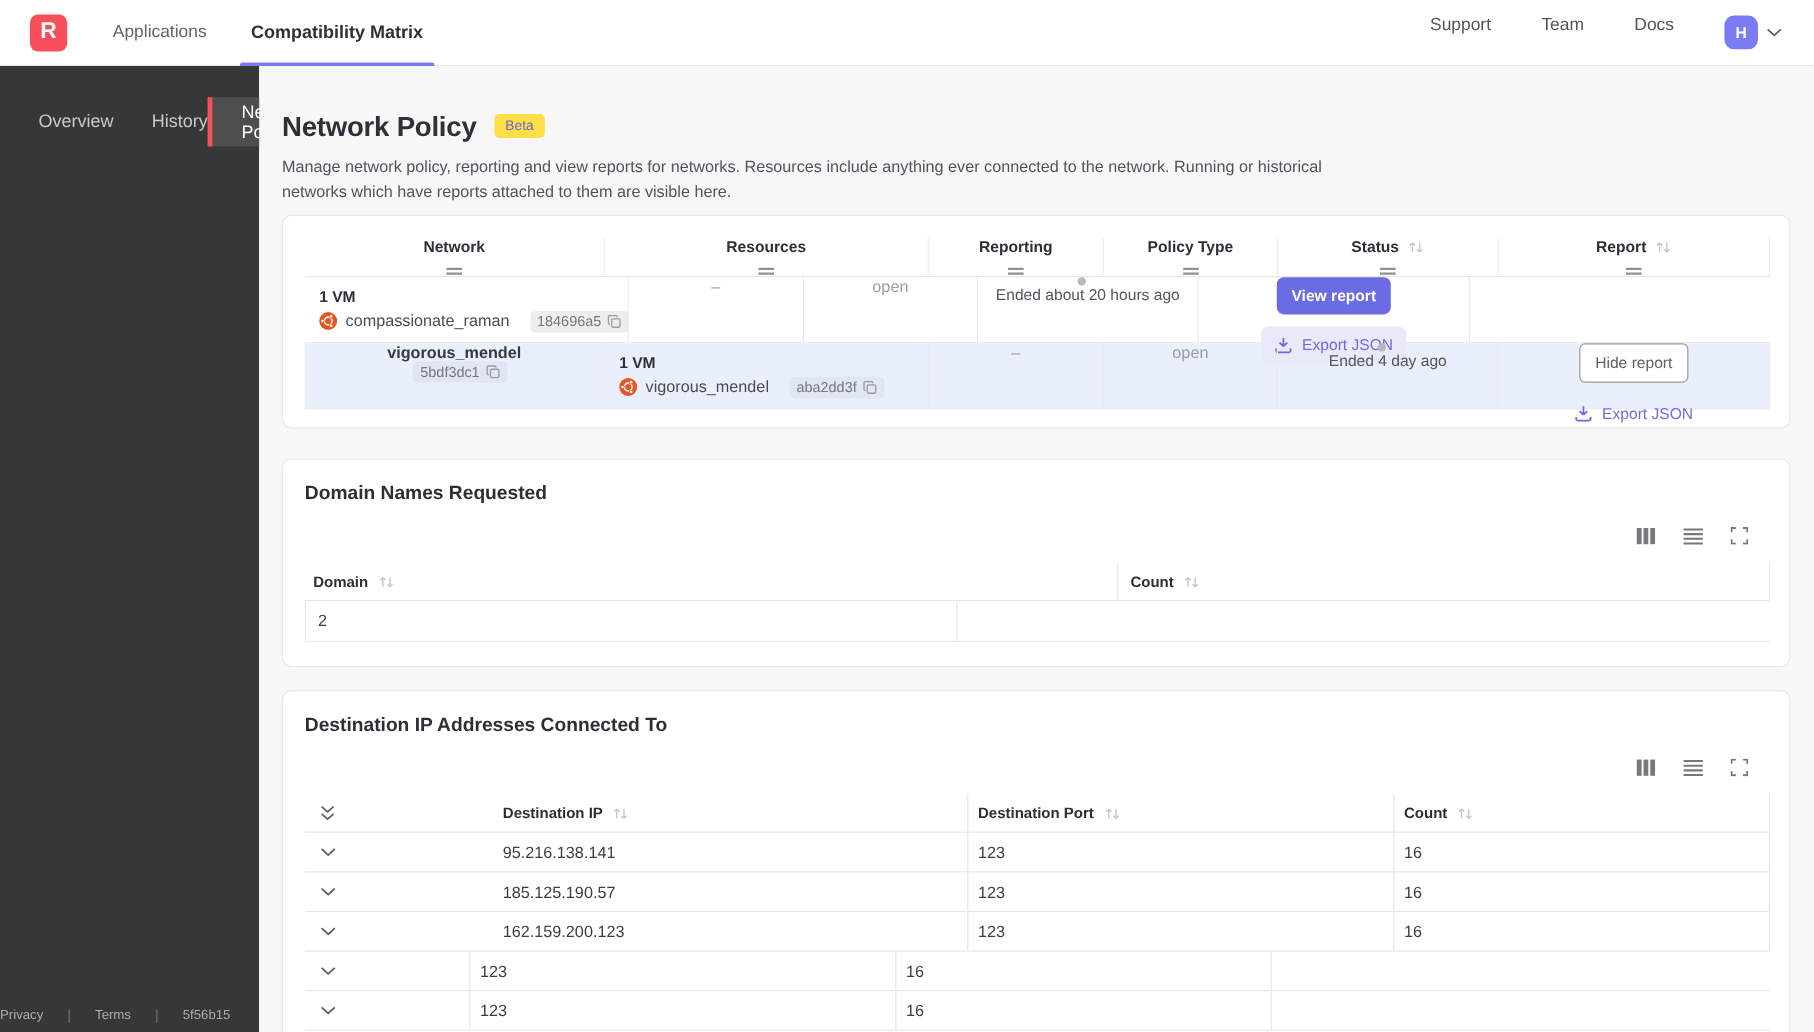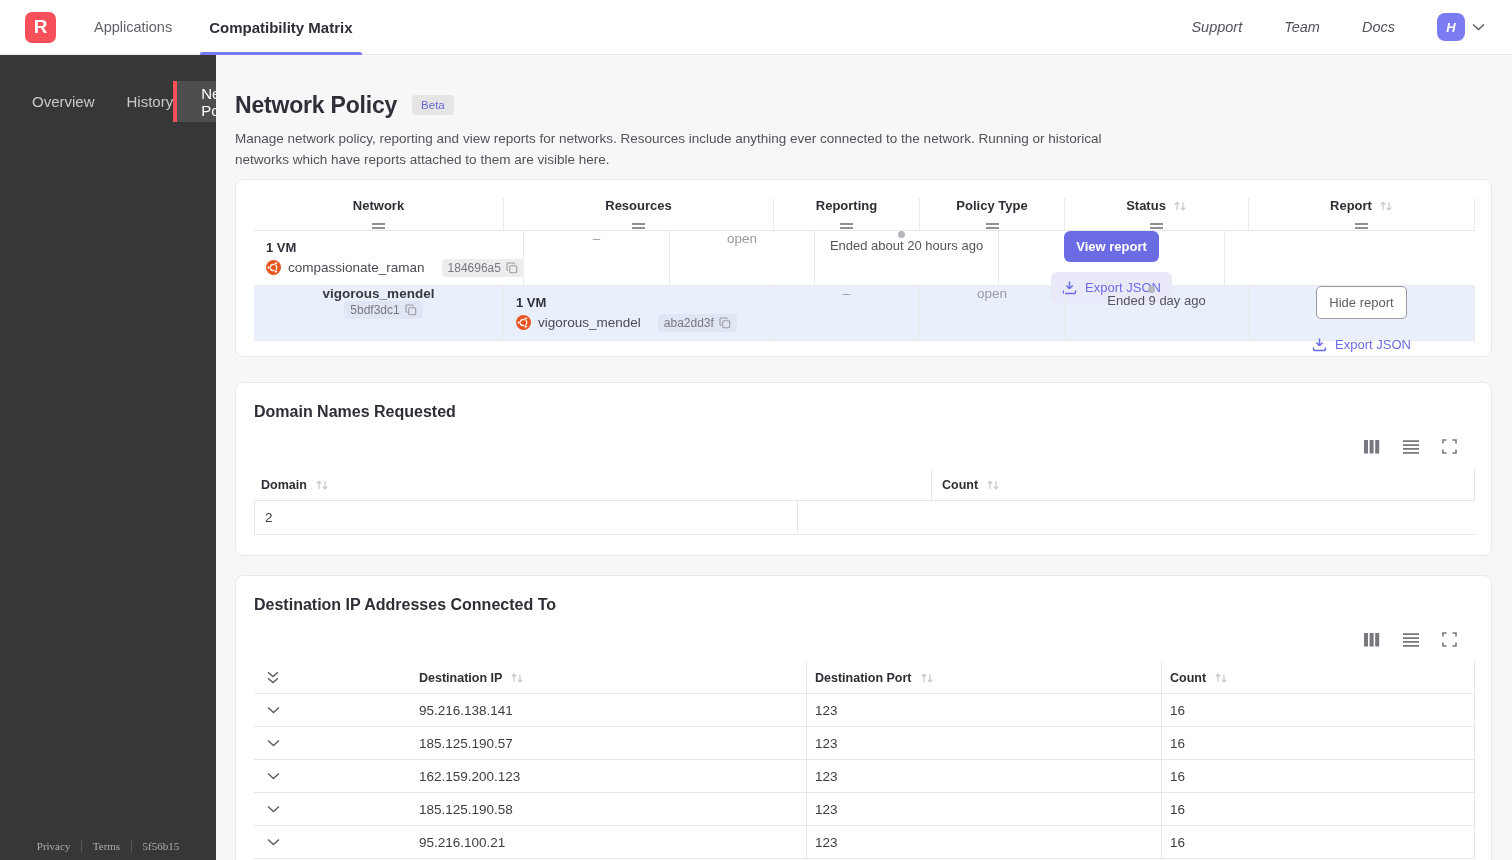--- a/index.html
+++ b/index.html
@@ -10,42 +10,42 @@
   .navbar { position:absolute; top:0; left:0; width:1512px; height:55px; background:#fff;
     border-bottom:1px solid #e9e9ec; display:flex; align-items:center; z-index:20; }
   .logo { width:31px; height:31px; margin-left:25px; background:#f8505b; border-radius:7px;
     color:#fff; font-weight:bold; font-size:19px; display:flex; align-items:center; justify-content:center; }
   .nav-tabs { display:flex; height:100%; margin-left:38px; gap:37px; }
   .nav-tab { display:flex; align-items:center; height:100%; position:relative;
     font-size:14.5px; color:#62626b; cursor:pointer; }
   .nav-tab.active { color:#2f2f38; font-weight:bold; font-size:15px; }
   .nav-tab.active::after { content:""; position:absolute; left:-9px; right:-9px; bottom:-1px;
     height:3px; background:#7b7bf0; border-radius:2px 2px 0 0; }
-  .nav-right { margin-left:auto; display:flex; align-items:center; gap:42px; margin-right:27px;font-style:italic; }
+  .nav-right { margin-left:auto; display:flex; gap:42px; margin-right:27px; }
   .nav-link { font-size:14.5px; color:#52525c; cursor:pointer; }
   .avatar-wrap { display:flex; align-items:center; gap:7px; }
   .avatar { width:28px; height:28px; border-radius:8px; background:#7c7cf2; color:#fff;
     font-size:13px; font-weight:bold; display:flex; align-items:center; justify-content:center; }
 
   
   .sidebar { position:absolute; top:55px; left:0; width:216px; height:805px; background:#373737; }
   .side-nav { padding-top:26px; display:flex; flex-direction:row; }
   .side-item { height:41px; display:flex; align-items:center; padding-left:28px;
     font-size:15px; color:#c9c9c9; cursor:pointer; border-left:4px solid transparent; }
   .side-item.active { background:#4e4e4e; color:#fff; border-left:4px solid #f8515a; padding-left:24px; }
-  .side-footer { position:absolute; bottom:7px; width:100%; display:flex; justify-content:center;
-    align-items:center; gap:10px; font-size:11px; color:#adadad;font-family:Liberation Serif, serif; }
+  .side-footer { position:absolute; bottom:7px; width:100%; display:flex; justify-content:flex-start;
+    align-items:center; gap:20px; font-size:11px; color:#adadad; }
   .side-footer .sep { color:#6f6f6f; font-size:12px; }
 
   
   .main { position:absolute; top:55px; left:216px; width:1296px; height:805px;
     background:#f7f7f8; padding:37px 20px 0 19px; overflow:hidden; }
   .title-row { display:flex; align-items:center; gap:15px; }
   .page-title { font-size:23px; line-height:26px; font-weight:bold; color:#2f2f38; letter-spacing:-0.2px; }
-  .beta-badge { background:#e5e5e5; color:#6967d4; font-size:11.5px; padding:4px 9px; border-radius:4px; }
+  .beta-badge { background:#fde047; color:#6967d4; font-size:11.5px; padding:4px 9px; border-radius:4px; }
   .page-desc { margin-top:10px; font-size:13.5px; line-height:21px; color:#52525b; max-width:880px; }
 
   .card { background:#fff; border:1px solid #e9e9ec; border-radius:8px; width:1257px; }
   .card-title { font-size:16px; font-weight:bold; color:#2e2e36; }
 
   
   .net-card { margin-top:9px; padding:18px 18px 15px 18px; }
   .nt-row { display:flex; width:1221px; }
   .nt-cell { border-right:1px solid #ebebee;flex-direction:column; }
   .c-network{width:250px;} .c-resources{width:270px;} .c-reporting{width:146px;}
@@ -313,21 +313,21 @@
         </span>
       </div>
       <div class="nt-cell c-reporting">
           <span class="muted">–</span>
         </div>
       <div class="nt-cell c-policy">
           <span class="muted">open</span>
         </div>
       <div class="nt-cell c-status">
         <span class="status-dot"></span>
-        <span class="status-text">Ended 9 day ago</span>
+        <span class="status-text">Ended 4 day ago</span>
       </div>
       <div class="nt-cell c-report report-cell">
         <button class="btn-outline">Hide report</button>
         <button class="btn-export on-blue">
           <svg width="15" height="15" viewBox="0 0 16 15">
               <use href="#ic-download"></use>
             </svg>
           <span>Export JSON</span>
         </button>
       </div>
@@ -449,30 +449,28 @@
         <div class="ft-cell i-ip">162.159.200.123</div>
         <div class="ft-cell i-port bl">123</div>
         <div class="ft-cell i-count bl br">16</div>
       </div>
       <div class="ft-row ft-body">
         <div class="ft-cell i-exp">
             <svg width="13" height="8" viewBox="0 0 12.6 7.5">
               <use href="#ic-chev"></use>
             </svg>
           </div>
-        <div class="ft-cell i-ip">185.125.190.58</div>
         <div class="ft-cell i-port bl">123</div>
         <div class="ft-cell i-count bl br">16</div>
       </div>
       <div class="ft-row ft-body">
         <div class="ft-cell i-exp">
             <svg width="13" height="8" viewBox="0 0 12.6 7.5">
               <use href="#ic-chev"></use>
             </svg>
           </div>
-        <div class="ft-cell i-ip">95.216.100.21</div>
         <div class="ft-cell i-port bl">123</div>
         <div class="ft-cell i-count bl br">16</div>
       </div>
     </div>
   </section>
 
 </main>
 
 </body></html>

